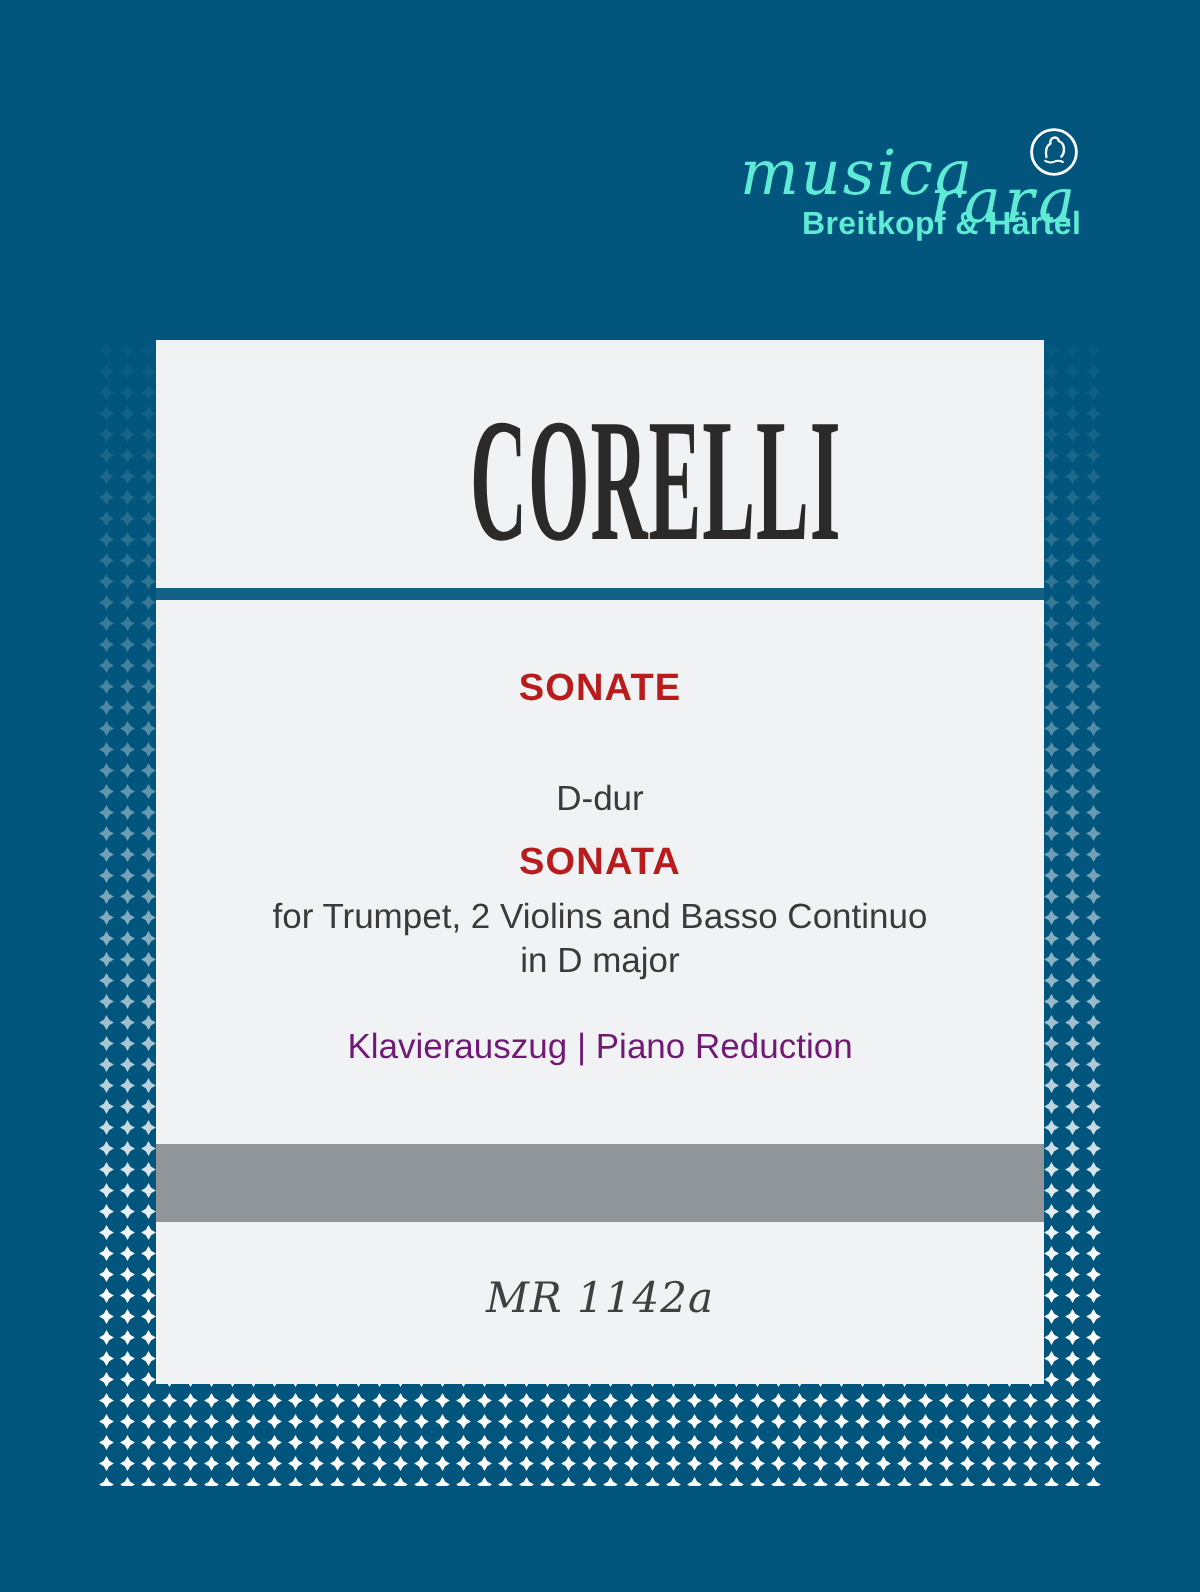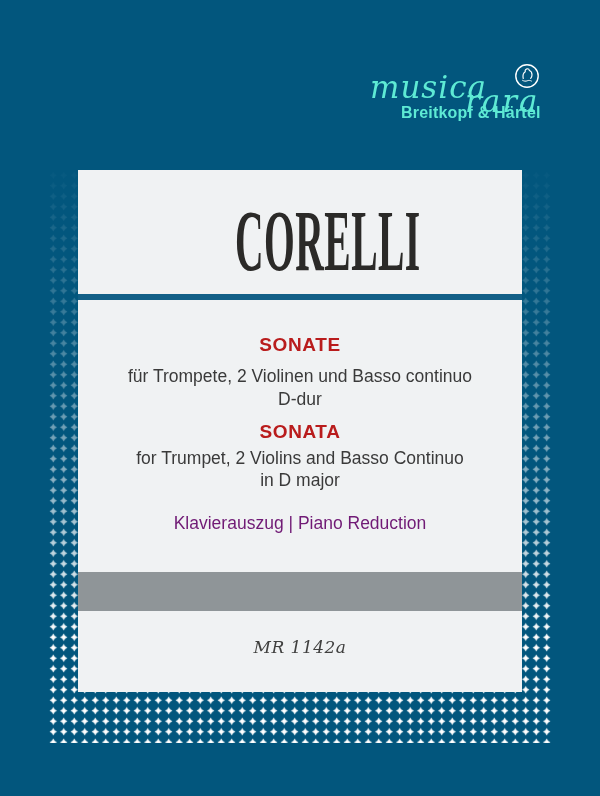--- a/index.html
+++ b/index.html
@@ -58,21 +58,21 @@
   .heading-en { top: 252px; }
   .en-line1 { top: 278px; }
   .en-line2 { top: 300px; }
   .edition-line { top: 343px; font-size: 17.5px; color: #701a75; }
 
   .divider { top: 402px; left: 50% !important; width: 1.5px; height: 39px; background: #8f9598; transform: translateX(-50%); }
 
   .catalog {
     top: 467px;
     font-family: "DejaVu Serif", serif; font-style: italic;
-    font-size: 17px; color: #40403f; letter-spacing: 0.5px;
+    font-size: 21px; color: #40403f; letter-spacing: 0.5px;
   }
 </style>
 </head>
 <body>
 
 <div class="cover">
 
   <div class="logo">
     <div class="logo-musica">musica</div>
     <div class="logo-imprint">Breitkopf &amp; Härtel</div>
@@ -105,21 +105,20 @@
 
   <div class="card">
 
     <div class="composer-wrap">
       <span class="composer">CORELLI</span>
     </div>
 
     <div class="accent-rule"></div>
 
     <div class="work-heading heading-de">SONATE</div>
-    <div class="work-line de-line1">für Trompete, 2 Violinen und Basso continuo</div>
     <div class="work-line de-line2">D-dur</div>
 
     <div class="work-heading heading-en">SONATA</div>
     <div class="work-line en-line1">for Trumpet, 2 Violins and Basso Continuo</div>
     <div class="work-line en-line2">in D major</div>
 
     <div class="edition-line">Klavierauszug | Piano Reduction</div>
 
     <div class="divider"></div>
 

